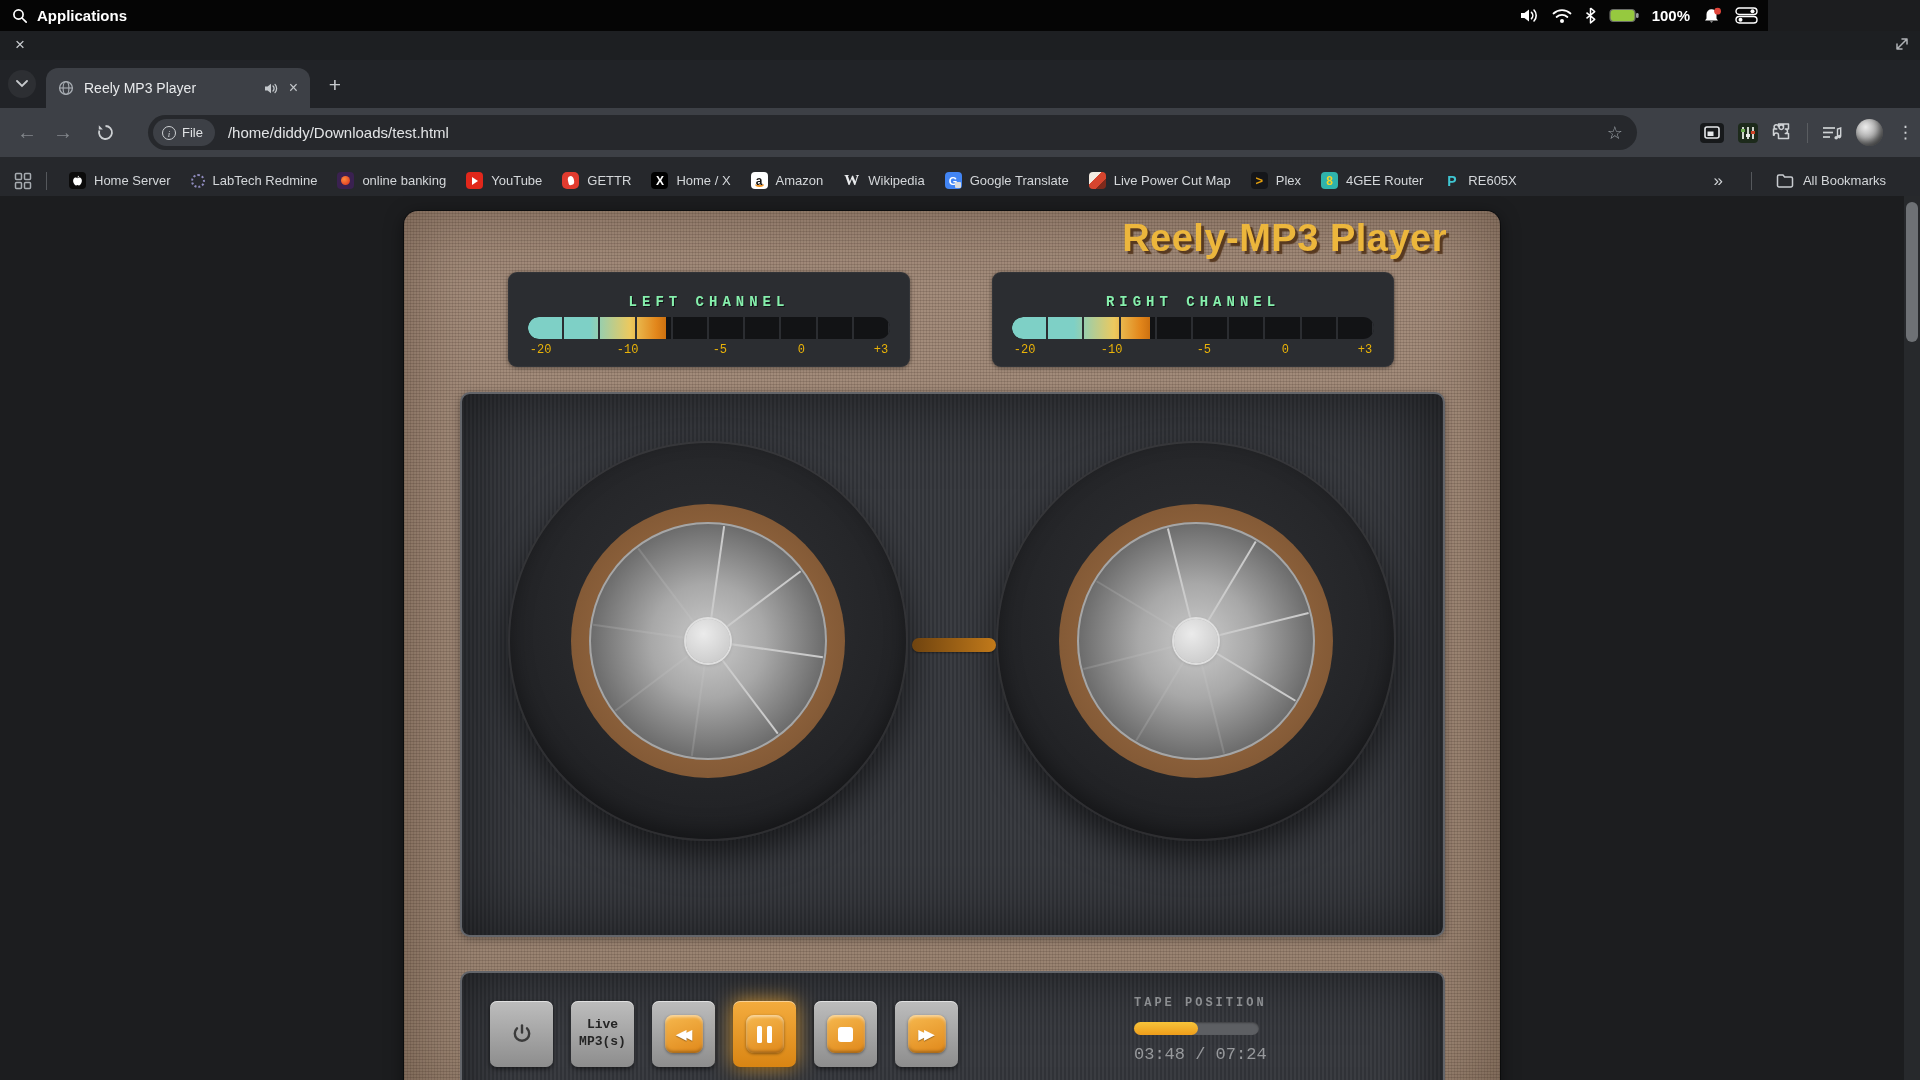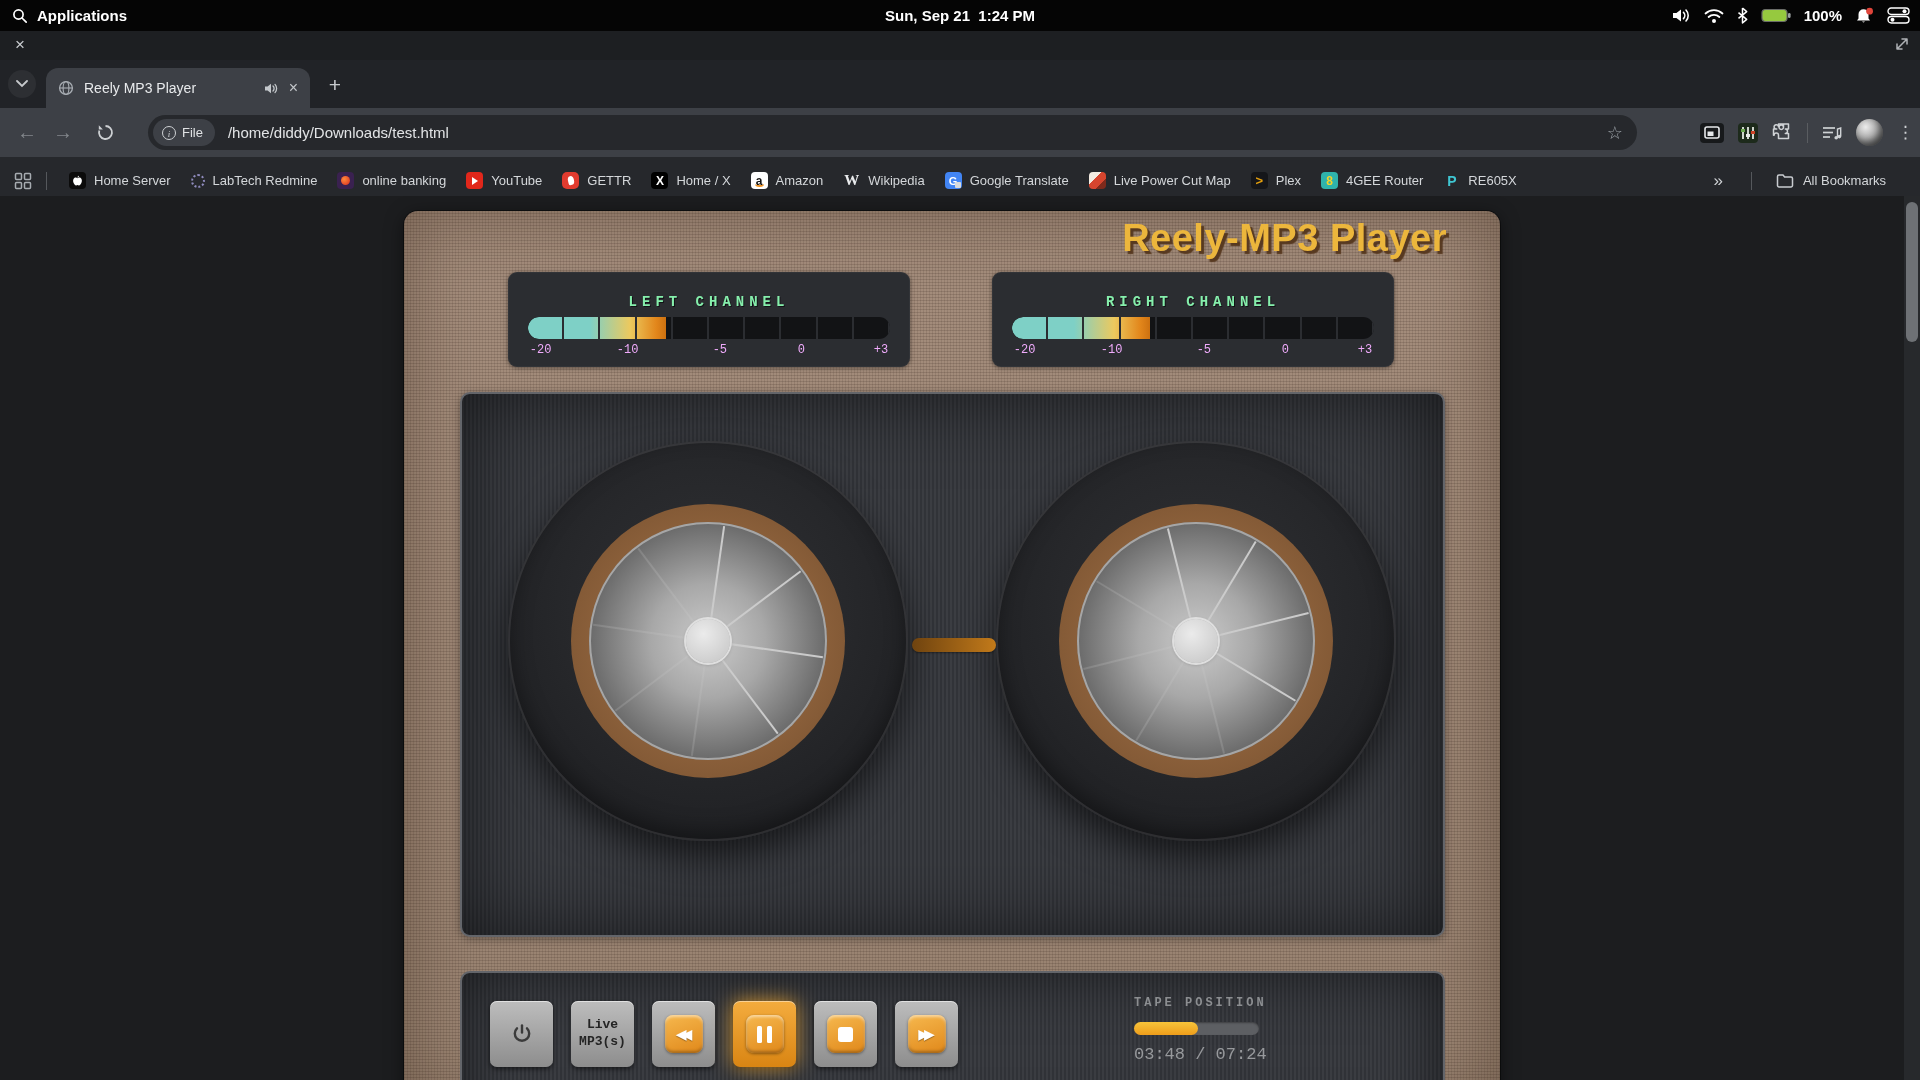--- a/index.html
+++ b/index.html
@@ -1,21 +1,21 @@
 <!DOCTYPE html>
 <html><head>
 <meta charset="utf-8">
 <style>
   html,body{margin:0;padding:0;background:#000;}
   #screen{position:relative;width:1920px;height:1080px;overflow:hidden;
     font-family:"Liberation Sans",sans-serif;background:#1c1d1f;-webkit-font-smoothing:antialiased;}
   svg{display:block;}
 
   
-  .topbar{position:absolute;left:0;top:0;width:1920px;height:31px;background:#050505;
+  .topbar{position:absolute;left:0;top:0;width:1768px;height:31px;background:#050505;
     color:#fff;display:flex;align-items:center;font-weight:bold;font-size:15px;}
   .topbar .left{display:flex;align-items:center;gap:9px;padding-left:12px;}
   .topbar .clock{position:absolute;left:0;right:0;text-align:center;white-space:pre;}
   .topbar .tray{position:absolute;right:10px;top:0;height:31px;display:flex;align-items:center;gap:13px;}
   .tray .pct{font-size:15px;font-weight:bold;}
 
   
   .titlebar{position:absolute;left:0;top:31px;width:1920px;height:29px;background:#1d1f22;
     color:#dadde0;display:flex;align-items:center;}
   .titlebar .wclose{position:absolute;left:8px;top:2px;font-size:17px;color:#c9ccd0;width:24px;height:24px;
@@ -115,21 +115,21 @@
   .meter.m-left{left:104px;top:61px;}
   .meter.m-right{left:588px;top:61px;}
   .meter-label{margin-top:22px;text-align:center;font-family:"Liberation Mono",monospace;font-weight:bold;
     font-size:14px;letter-spacing:5px;color:#86efac;text-shadow:1px 1px 0 #121316;}
   .meter-bar{position:absolute;left:20px;top:45px;width:362px;height:22px;border-radius:11px;background:#121315;overflow:hidden;}
   .meter-fill{height:100%;border-radius:11px 0 0 11px;
     background:linear-gradient(90deg,#7ed0c6 0%,#7ed0c6 45%,#ecc95e 74%,#e2861b 93%,#cd7110 100%);}
   .meter-segs{position:absolute;inset:0;
     background:repeating-linear-gradient(90deg,transparent 0 34.2px,#2b2d31 34.2px 36.2px);}
   .meter-ticks{position:absolute;left:20px;top:71px;width:362px;height:15px;
-    font-family:"Liberation Mono",monospace;font-size:12px;color:#f0abfc;}
+    font-family:"Liberation Mono",monospace;font-size:12px;color:#eab308;}
   .meter-ticks span{position:absolute;transform:translateX(-50%);}
   .tk0{left:3.5%;} .tk1{left:27.5%;} .tk2{left:53%;} .tk3{left:75.5%;} .tk4{left:97.5%;}
 
   
   .deck{position:absolute;left:56px;top:181px;width:985px;height:545px;border:2px solid #63656a;border-radius:10px;
     background:repeating-linear-gradient(90deg,#3b3d42 0 2px,#313338 2px 4px);
     box-shadow:inset 0 0 80px rgba(0,0,0,.55), 0 2px 8px rgba(0,0,0,.35);box-sizing:border-box;}
   .reel{position:absolute;width:400px;height:400px;border-radius:50%;
     background:radial-gradient(circle at 50% 42%,#303134 0%,#27282b 45%,#1f2023 78%,#27282b 100%);
     box-shadow:0 16px 34px rgba(0,0,0,.55), inset 0 0 0 2px rgba(130,132,136,.22), inset 0 -8px 22px rgba(0,0,0,.4);}
@@ -193,21 +193,20 @@
   <div class="topbar">
     <div class="left">
       <span>
         <svg width="16" height="16" viewBox="0 0 16 16">
             <circle cx="6.5" cy="6.5" r="4.6" fill="none" stroke="#fff" stroke-width="1.7"></circle>
             <line x1="10" y1="10" x2="14.2" y2="14.2" stroke="#fff" stroke-width="1.7" stroke-linecap="round"></line>
           </svg>
       </span>
       <span>Applications</span>
     </div>
-    <div class="clock">Sun, Sep 21  1:24 PM</div>
     <div class="tray">
       <span>
         <svg width="19" height="17" viewBox="0 0 19 17">
             <path d="M1 6h3.4L9 2.4v12.2L4.4 11H1z" fill="#fff"></path>
             <path d="M11.5 5.4a4.4 4.4 0 0 1 0 6.2" fill="none" stroke="#fff" stroke-width="1.6" stroke-linecap="round"></path>
             <path d="M14 3a8 8 0 0 1 0 11" fill="none" stroke="#fff" stroke-width="1.6" stroke-linecap="round"></path>
           </svg>
       </span>
       <span>
         <svg width="20" height="16" viewBox="0 0 20 16">

